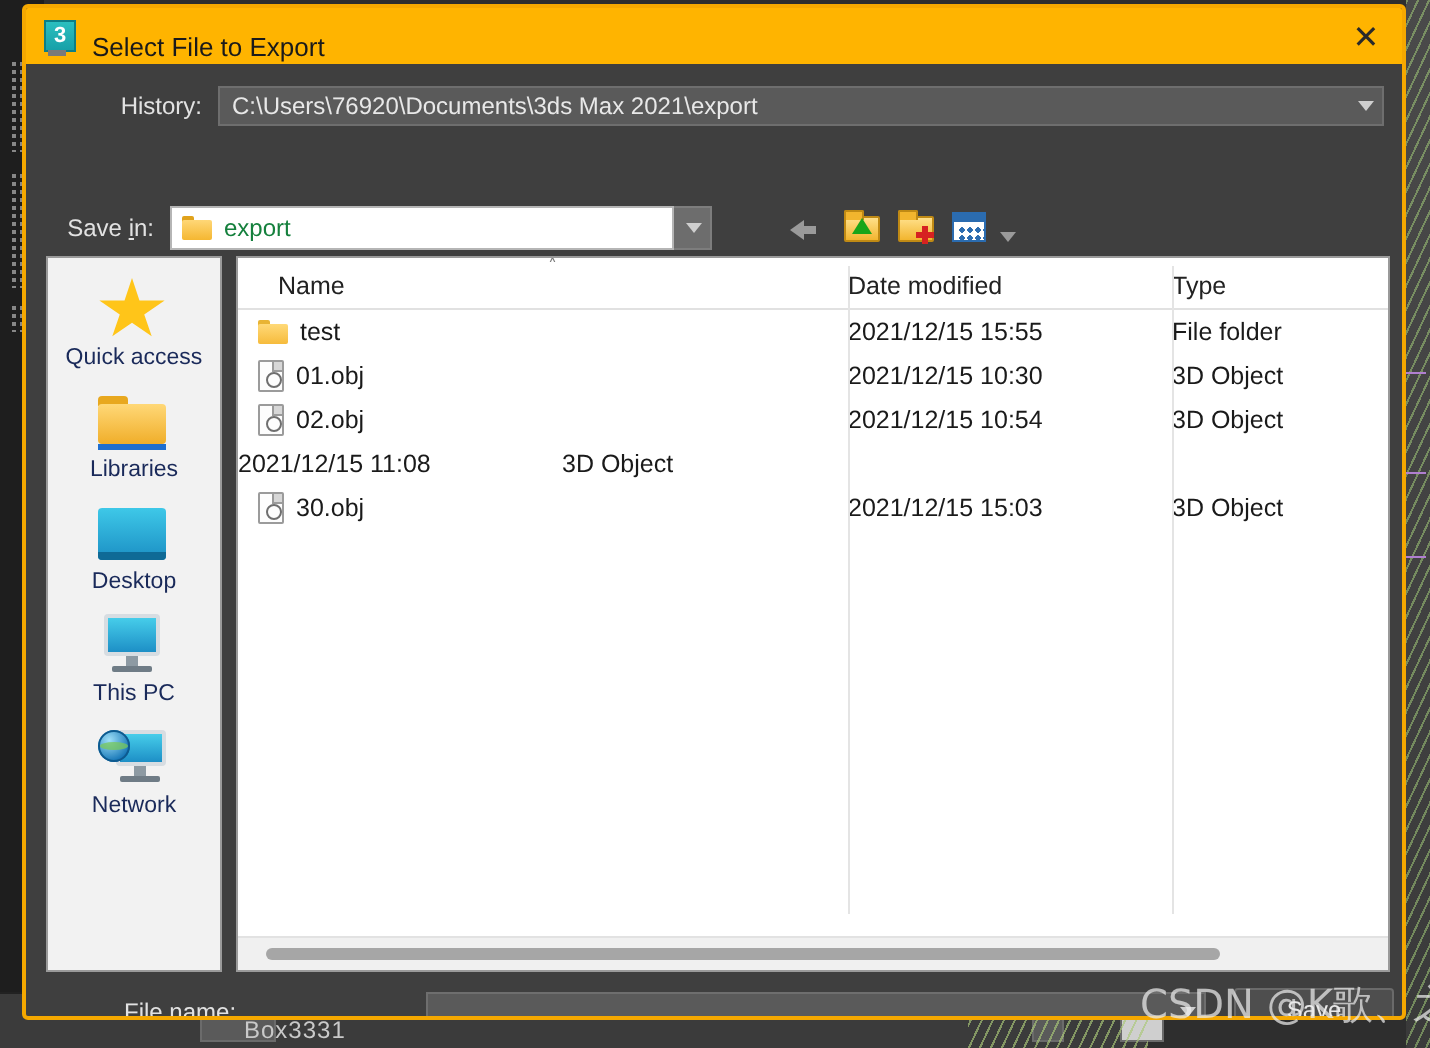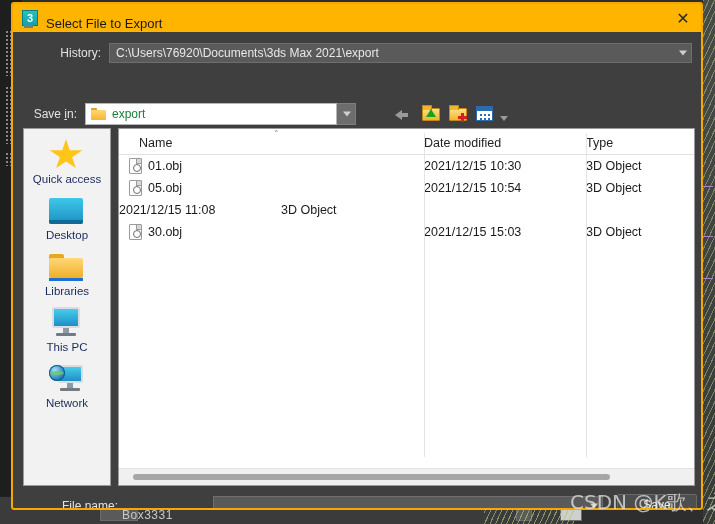--- a/index.html
+++ b/index.html
@@ -483,33 +483,33 @@
 
     <div id="places">
       <div class="place">
         <div class="place-icon">
             <div class="ico-star"></div>
           </div>
         <div class="place-label">Quick access</div>
       </div>
       <div class="place">
         <div class="place-icon">
-            <div class="ico-desktop"></div>
-          </div>
-        <div class="place-label">Desktop</div>
-      </div>
-      <div class="place">
-        <div class="place-icon">
           <div class="ico-libfolder">
               <span class="tabb"></span>
               <span class="bod"></span>
               <span class="bar"></span>
             </div>
         </div>
         <div class="place-label">Libraries</div>
+      </div>
+      <div class="place">
+        <div class="place-icon">
+            <div class="ico-desktop"></div>
+          </div>
+        <div class="place-label">Desktop</div>
       </div>
       <div class="place">
         <div class="place-icon">
           <div class="ico-pc">
               <span class="scr"></span>
               <span class="stand"></span>
               <span class="base"></span>
             </div>
         </div>
         <div class="place-label">This PC</div>
@@ -531,34 +531,45 @@
       <div id="sortmark">˄</div>
 
       <div id="col-head">
         <div class="col-h" style="width:305px;padding-left:20px;">Name</div>
         <div class="col-h" style="width:162px;">Date modified</div>
         <div class="col-h" style="width:100px;">Type</div>
       </div>
       <div class="col-sep" style="left:305px;"></div>
       <div class="col-sep" style="left:467px;"></div>
 
+      <div class="frow">
+        <div class="fname">
+          <span class="folder-ico-sm">
+              <span class="tab"></span>
+              <span class="bodyf"></span>
+            </span>
+          <span>test</span>
+        </div>
+        <div class="fdate">2021/12/15 15:55</div>
+        <div class="ftype">File folder</div>
+      </div>
 
       <div class="frow">
         <div class="fname">
           <span class="file-ico"></span>
           <span>01.obj</span>
         </div>
         <div class="fdate">2021/12/15 10:30</div>
         <div class="ftype">3D Object</div>
       </div>
 
       <div class="frow">
         <div class="fname">
           <span class="file-ico"></span>
-          <span>05.obj</span>
+          <span>02.obj</span>
         </div>
         <div class="fdate">2021/12/15 10:54</div>
         <div class="ftype">3D Object</div>
       </div>
 
       <div class="frow">
         <div class="fdate">2021/12/15 11:08</div>
         <div class="ftype">3D Object</div>
       </div>
 

